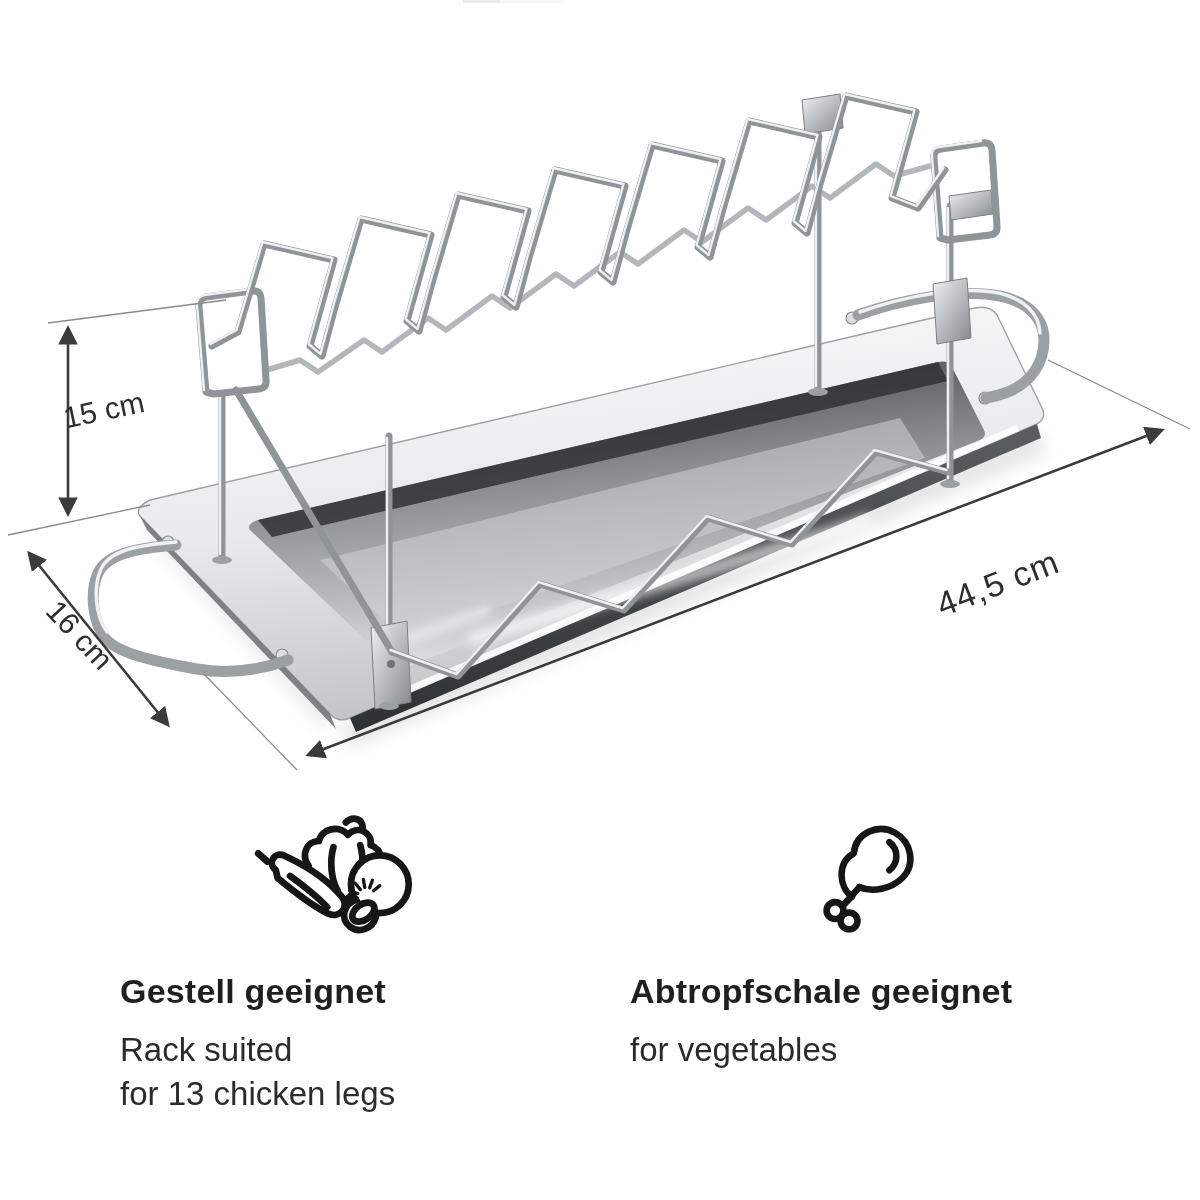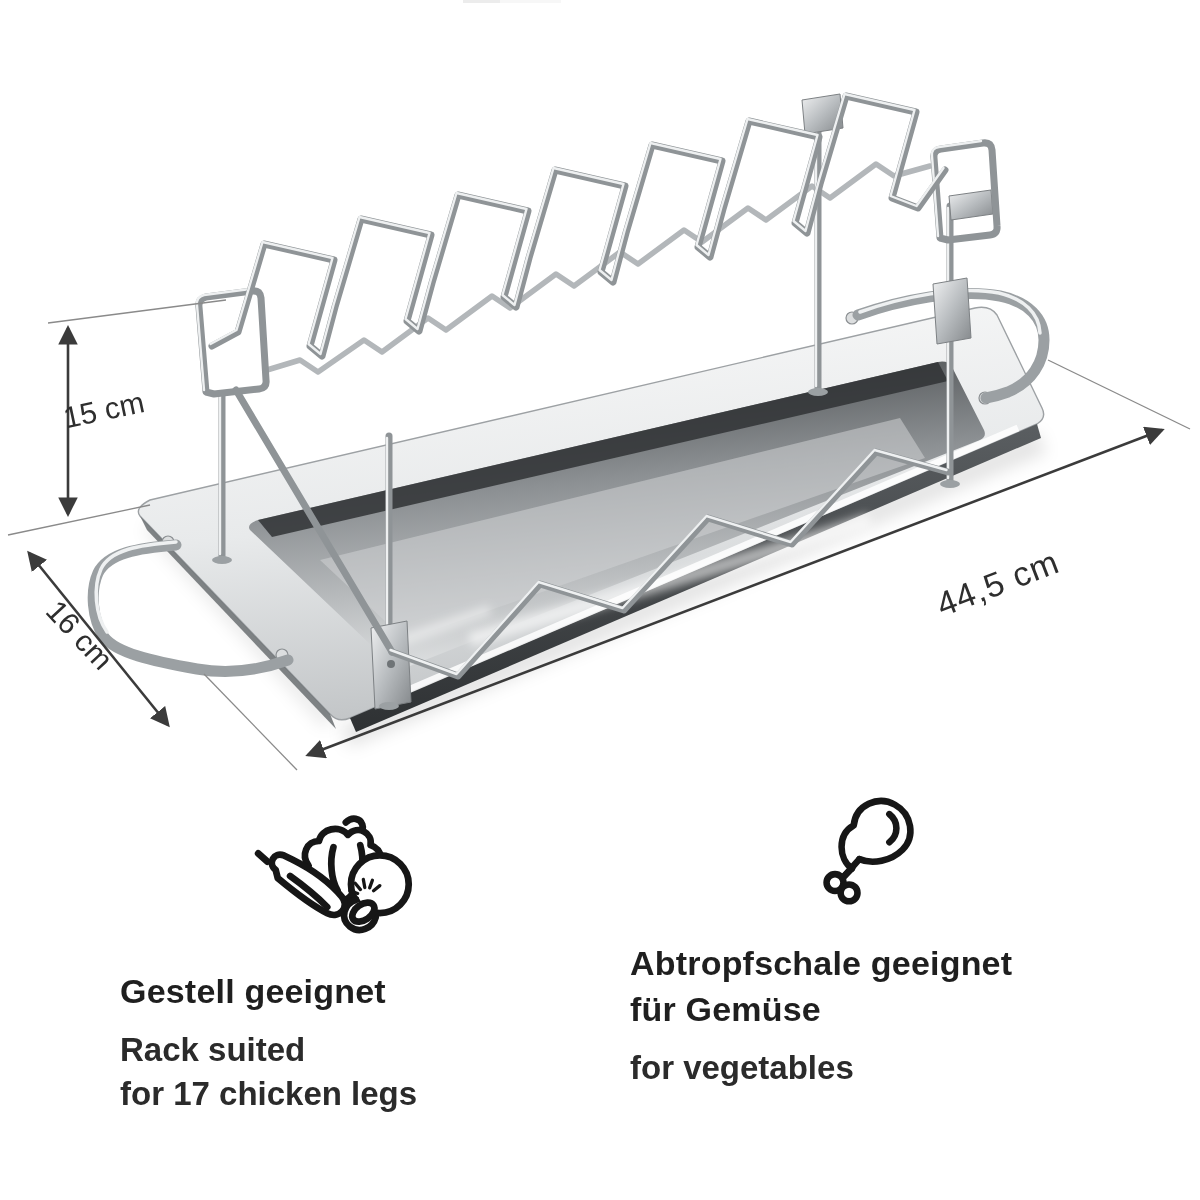--- a/index.html
+++ b/index.html
@@ -15,28 +15,28 @@
   .wire-hi{fill:none;stroke:#eef0f1;stroke-width:2.4;stroke-linecap:round;stroke-linejoin:round;}
   .handle{fill:none;stroke:#9ba0a3;stroke-width:11;stroke-linecap:round;stroke-linejoin:round;}
   .handle-hi{fill:none;stroke:#eef0f1;stroke-width:3.5;stroke-linecap:round;stroke-linejoin:round;}
   .clamp{fill:url(#steelV);stroke:#7d8184;stroke-width:1;}
   .dim-line{stroke:#3b3b3b;stroke-width:2.6;fill:none;}
   .ext-line{stroke:#8a8a8a;stroke-width:1.3;fill:none;}
   .dim-text{font-family:"Liberation Sans",sans-serif;font-size:30px;fill:#2e2e2e;}
   
   .feature{position:absolute;text-align:left;}
   .f-left{left:120px;top:812px;width:430px;}
-  .f-right{left:630px;top:784px;width:470px;}
+  .f-right{left:630px;top:812px;width:470px;}
   .f-icon{display:block;margin:0 auto;}
   .icon-stroke{fill:none;stroke:#161616;stroke-width:6.5;stroke-linecap:round;stroke-linejoin:round;}
   .icon-stroke-thick{fill:none;stroke:#161616;stroke-width:7;stroke-linecap:round;stroke-linejoin:round;}
   .icon-fill-white{fill:#ffffff;}
   .f-de{font-weight:700;font-size:34px;line-height:46px;color:#1f1f1f;letter-spacing:.2px;}
   .f-de-group{margin-top:32px;}
-  .f-en{font-weight:700;font-size:33px;line-height:44px;color:#2b2b2b;}
+  .f-en{font-weight:400;font-size:33px;line-height:44px;color:#2b2b2b;}
   .f-en-group{margin-top:14px;}
 </style>
 </head>
 <body>
 
 <div class="page">
 
   <div class="top-artifact ta1"></div>
   <div class="top-artifact ta2"></div>
 
@@ -217,35 +217,34 @@
 
       <path class="icon-stroke" d="M14,48 L5,40"></path>
       <path class="icon-stroke icon-fill-white" d="M22,56 C14,50 20,38 30,42 L38,46 C58,56 76,70 86,82 C94,92 84,104 72,98 C56,90 36,74 24,64 z"></path>
       <path class="icon-stroke" d="M36,62 C50,72 64,84 72,92"></path>
     </svg>
     <div class="f-de-group">
       <div class="f-de">Gestell geeignet</div>
     </div>
     <div class="f-en-group">
       <div class="f-en">Rack suited</div>
-      <div class="f-en">for 17 chicken legs</div>
+      <div class="f-en">for 13 chicken legs</div>
     </div>
   </div>
 
   <div class="feature f-right">
     <svg class="f-icon" width="150" height="124" viewBox="0 0 160 120">
       <path class="icon-stroke-thick" d="M66,84 C52,74 50,48 68,38 C70,16 94,6 112,16 C130,26 134,50 120,64 C108,76 88,80 74,74"></path>
       <path class="icon-stroke-thick" d="M106,26 C116,34 116,48 106,56"></path>
       <path class="icon-stroke-thick" d="M74,74 L58,92"></path>
       <path class="icon-stroke-thick" d="M66,84 L54,96"></path>
       <circle class="icon-stroke-thick icon-fill-white" cx="48" cy="99" r="9"></circle>
       <circle class="icon-stroke-thick icon-fill-white" cx="63" cy="110" r="9"></circle>
     </svg>
     <div class="f-de-group">
       <div class="f-de">Abtropfschale geeignet</div>
-      <div class="f-de">für Gemüse</div>
     </div>
     <div class="f-en-group">
       <div class="f-en">for vegetables</div>
     </div>
   </div>
 
 </div>
 
 </body></html>

